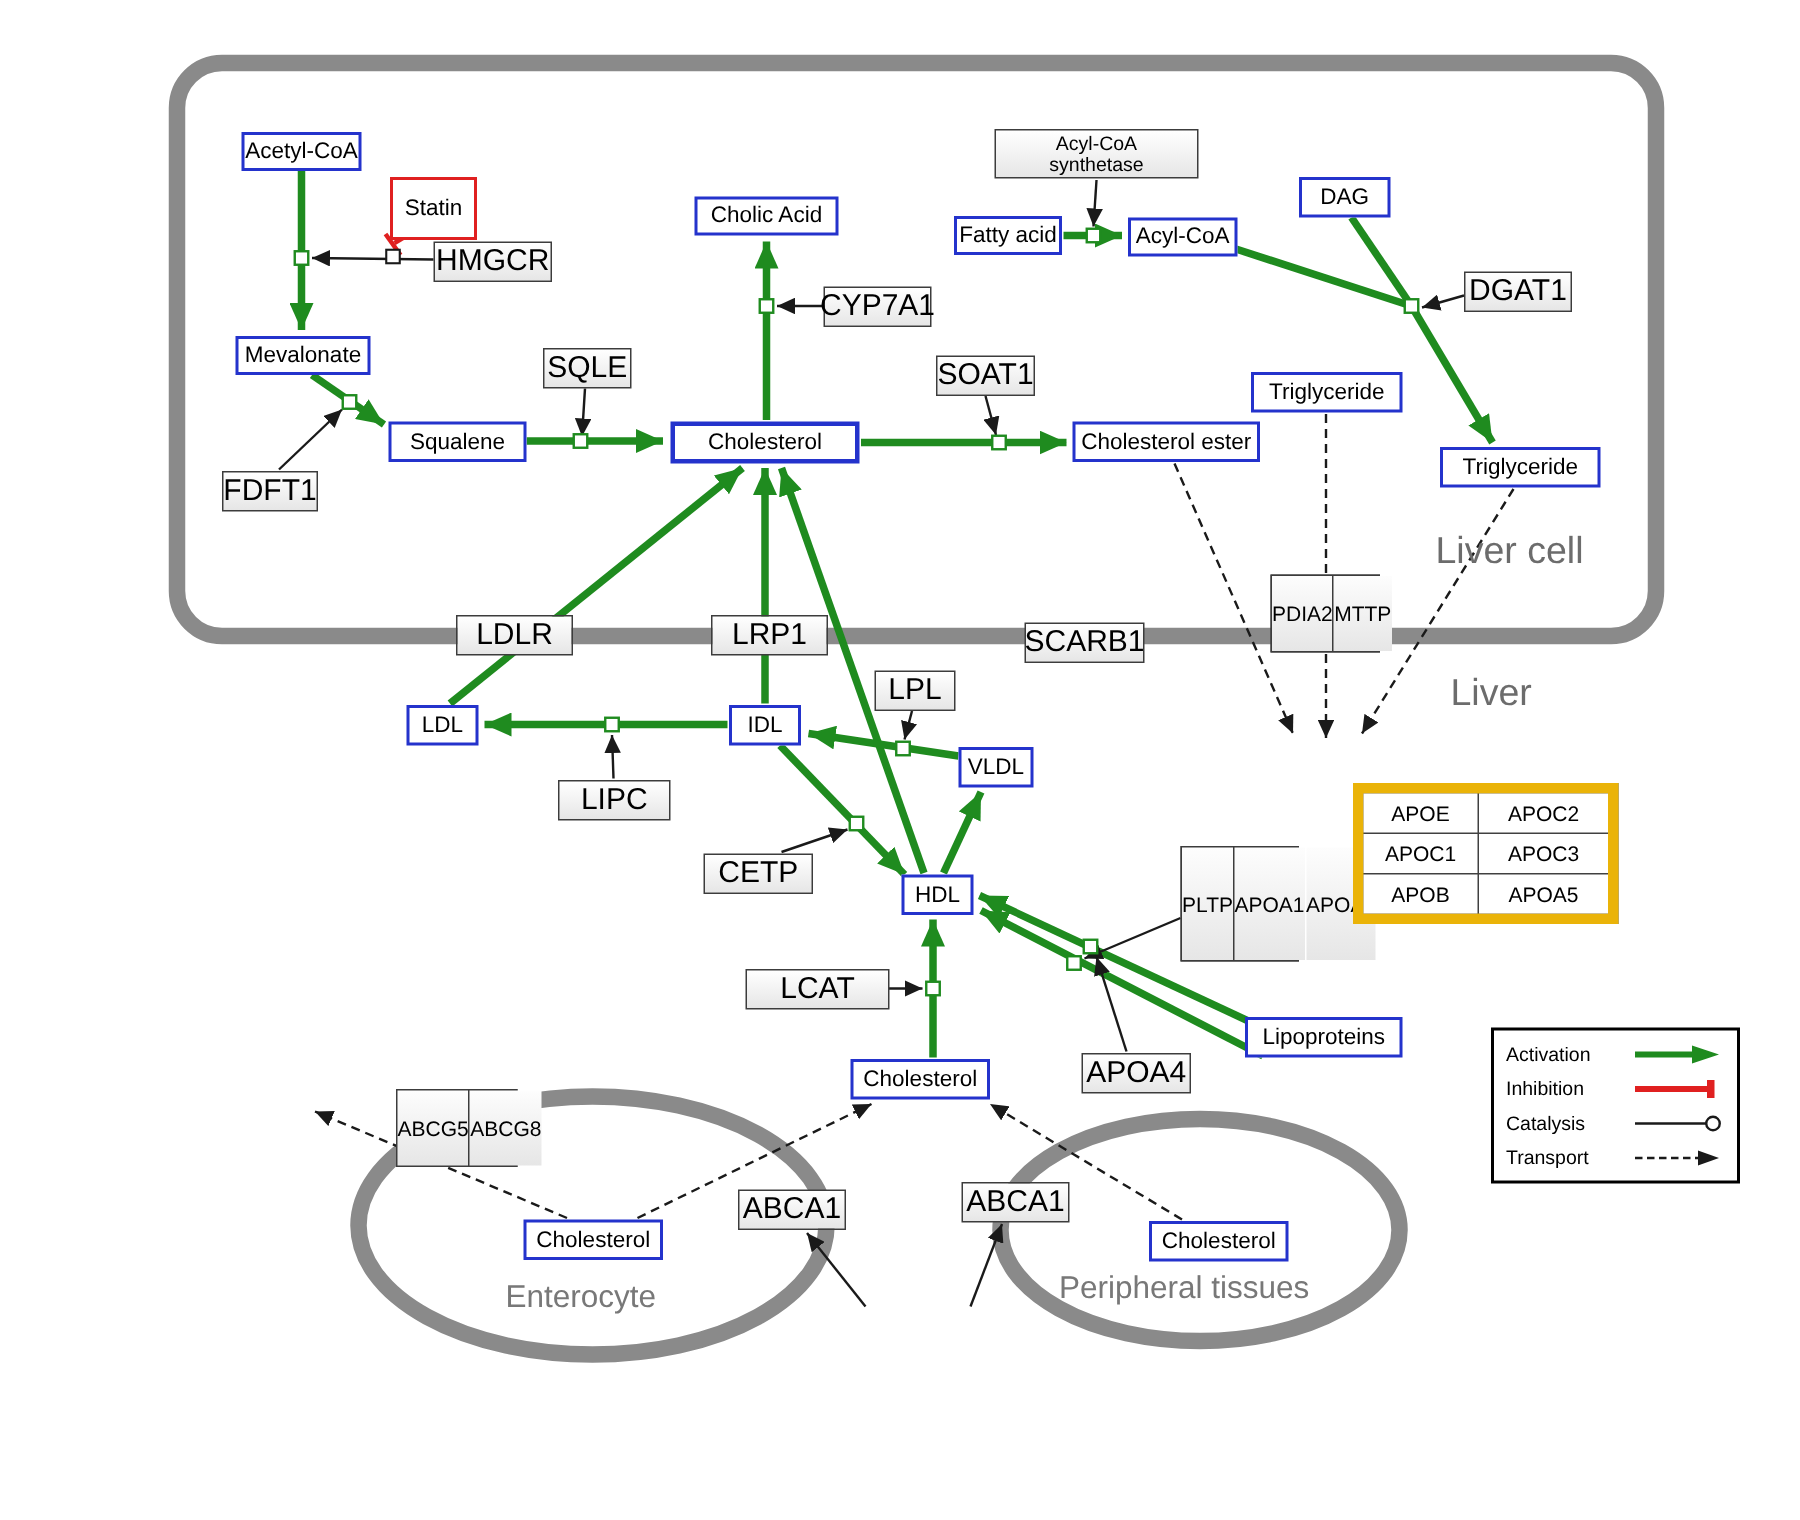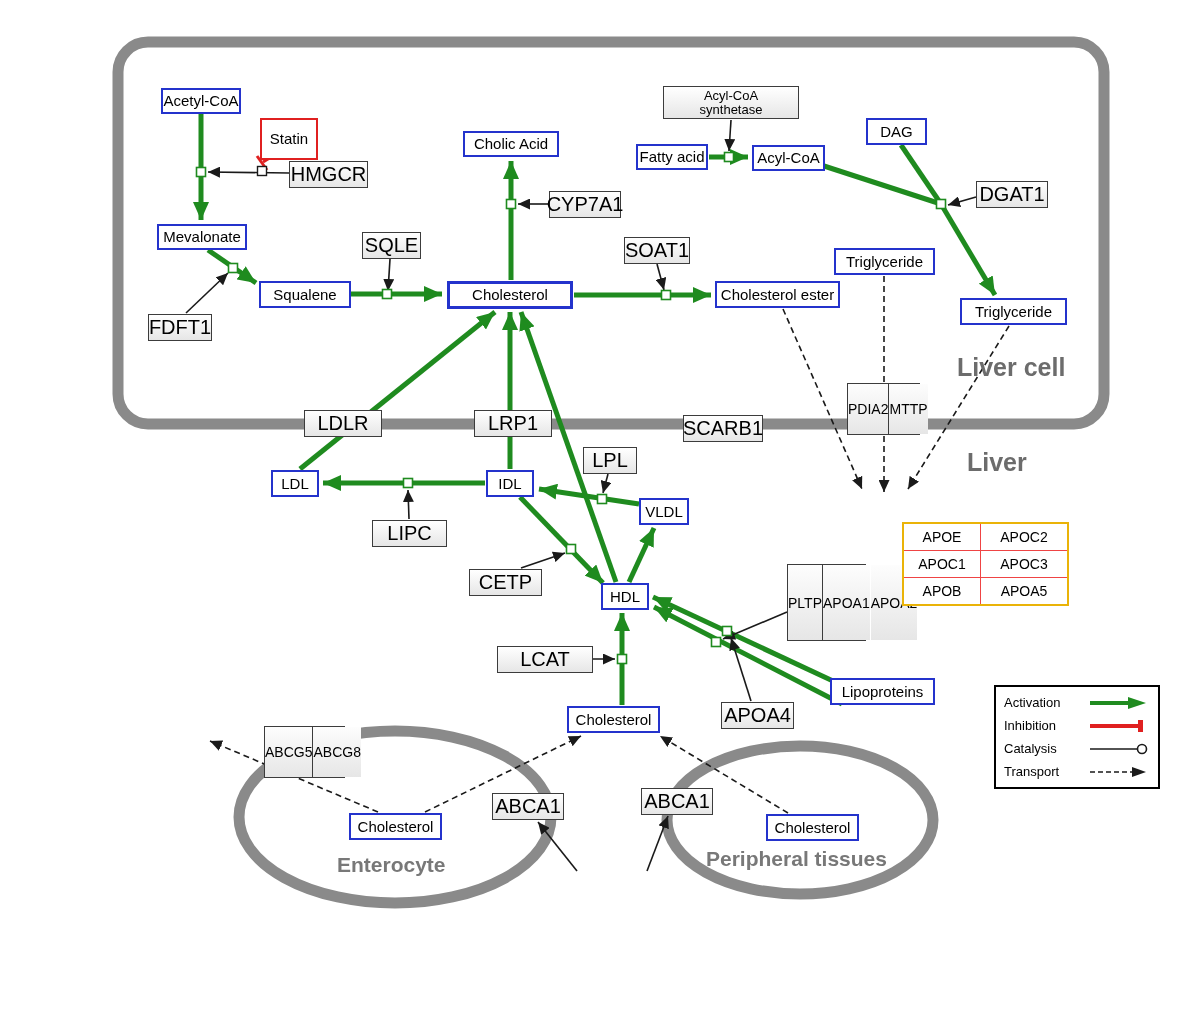--- a/index.html
+++ b/index.html
@@ -24,23 +24,23 @@
   .metab{border:2px solid var(--blue)}
   .metab.key{border-width:3px}
   .drug{border:2px solid var(--red)}
   .gene{border:1px solid #3c3c3c;font-size:20px;background:linear-gradient(#ffffff,#e6e6e6)}
   .gene2{flex-direction:column;font-size:13px}
   .stack{position:absolute;display:flex;flex-direction:row;border:1px solid #3c3c3c;
          background:#3c3c3c;gap:1px;z-index:2}
   .stack .cell{flex:1;display:flex;align-items:center;justify-content:center;font-size:14px;
          background:linear-gradient(#fdfdfd,#e6e6e6);color:#000}
   .apo{position:absolute;display:grid;grid-template-columns:76px 86px;grid-auto-rows:26px;
-       border:2px solid #eab308;background:#ef4444;gap:1px;z-index:2}
+       border:7px solid #eab308;background:#404040;gap:1px;z-index:2}
   .apo .cell{display:flex;align-items:center;justify-content:center;font-size:14px;background:#fff;color:#000}
-  .biglabel{position:absolute;font-weight:bold;color:#6c6c6c;z-index:2;white-space:nowrap}
+  .biglabel{position:absolute;font-weight:normal;color:#6c6c6c;z-index:2;white-space:nowrap}
   .legend{position:absolute;left:994px;top:685px;width:166px;height:104px;border:2px solid #000;
           background:#fff;display:flex;flex-direction:column;justify-content:space-around;
           padding:4px 8px;z-index:2}
   .leg-row{display:flex;align-items:center;justify-content:space-between}
   .leg-row span{font-size:13px;color:#000}
 </style>
 </head>
 <body>
 
 <div id="canvas">

